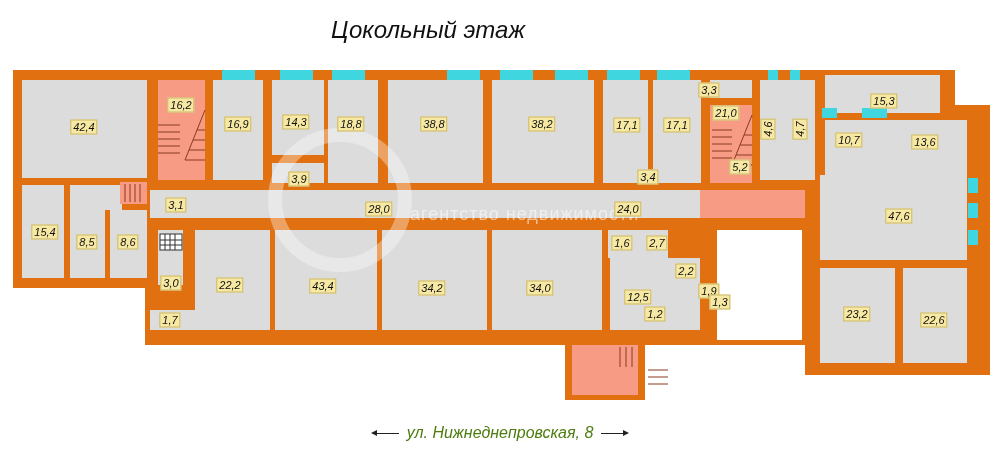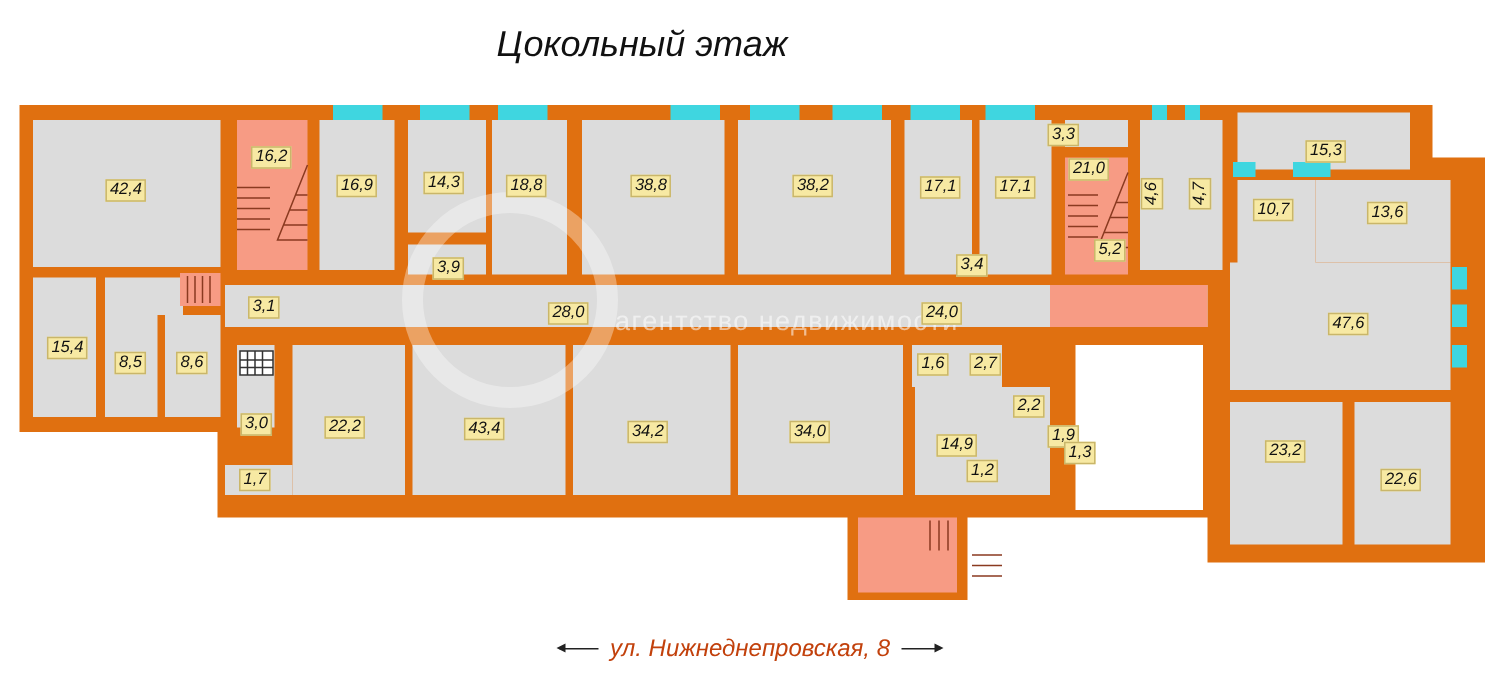--- a/index.html
+++ b/index.html
@@ -1,18 +1,18 @@
 <!DOCTYPE html>
 <html><head>
 <meta charset="utf-8">
 <style>
   html,body{margin:0;padding:0;background:#ffffff;}
   body{width:1000px;height:462px;position:relative;overflow:hidden;font-family:"Liberation Sans",sans-serif;}
   .title{position:absolute;left:0;width:856px;top:16px;text-align:center;font-size:24px;font-style:italic;color:#111;}
-  .street{position:absolute;left:0;width:1000px;top:424px;text-align:center;font-size:16px;font-style:italic;color:#c2410c;}
+  .street{position:absolute;left:0;width:1000px;top:424px;text-align:center;font-size:16px;font-style:italic;color:#4d7c0f;}
   .street .arr{display:inline-block;width:26px;height:1px;background:#222;vertical-align:middle;position:relative;margin:0 8px;}
   .street .arr.l:before{content:"";position:absolute;left:-2px;top:-3px;border-right:6px solid #222;border-top:3px solid transparent;border-bottom:3px solid transparent;}
   .street .arr.r:after{content:"";position:absolute;right:-2px;top:-3px;border-left:6px solid #222;border-top:3px solid transparent;border-bottom:3px solid transparent;}
   svg.plan{position:absolute;left:0;top:0;}
   .lbl{position:absolute;transform:translate(-50%,-50%);background:#f7e9a3;border:1px solid #c9b66a;font-size:11px;font-style:italic;color:#111;padding:0 2px;line-height:13px;white-space:nowrap;}
   .lbl.v{transform:translate(-50%,-50%) rotate(-90deg);}
   .wm{position:absolute;left:410px;top:204px;font-size:18px;color:rgba(255,255,255,0.55);letter-spacing:1px;}
 </style>
 </head>
 <body>
@@ -140,21 +140,21 @@
 <div class="lbl" style="left:171px;top:283px">3,0</div>
 <div class="lbl" style="left:170px;top:320px">1,7</div>
 <div class="lbl" style="left:230px;top:285px">22,2</div>
 <div class="lbl" style="left:323px;top:286px">43,4</div>
 <div class="lbl" style="left:432px;top:288px">34,2</div>
 <div class="lbl" style="left:540px;top:288px">34,0</div>
 <div class="lbl" style="left:622px;top:243px">1,6</div>
 <div class="lbl" style="left:657px;top:243px">2,7</div>
 <div class="lbl" style="left:686px;top:271px">2,2</div>
 <div class="lbl" style="left:709px;top:291px">1,9</div>
-<div class="lbl" style="left:638px;top:297px">14,9</div>
+<div class="lbl" style="left:638px;top:297px">12,5</div>
 <div class="lbl" style="left:655px;top:314px">1,2</div>
 <div class="lbl" style="left:720px;top:302px">1,3</div>
-<div class="lbl" style="left:857px;top:301px">23,2</div>
+<div class="lbl" style="left:857px;top:314px">23,2</div>
 <div class="lbl" style="left:934px;top:320px">22,6</div>
 
 <div class="street">
   <span class="arr l"></span><span>ул. Нижнеднепровская, 8</span><span class="arr r"></span>
 </div>
 
 </body></html>

